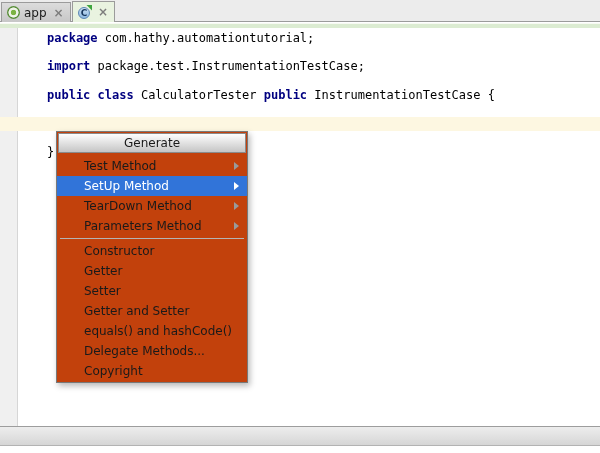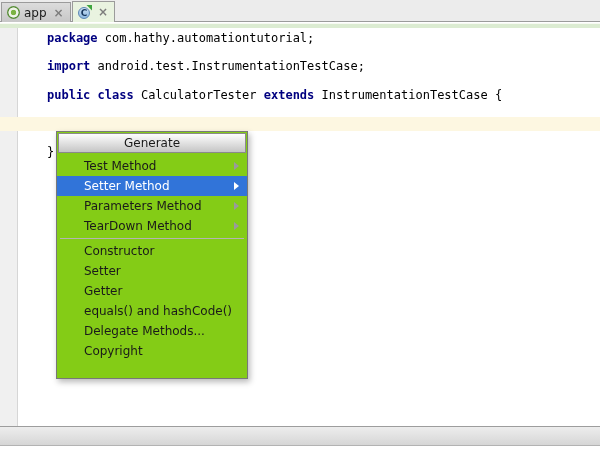--- a/index.html
+++ b/index.html
@@ -41,26 +41,26 @@
                 background:var(--caret-line,#fdf7e1); }
   .code-lines { position:absolute; left:30px; top:3px;
                 font-family:"DejaVu Sans Mono","Liberation Mono",monospace;
                 font-size:12px; }
   .code-line { height:14.2px; line-height:14.2px; white-space:pre;padding-left:17px; }
   .kw { color:var(--keyword,#000080); font-weight:bold; }
   .plain { color:#000000; }
 
   
   .popup { position:absolute; left:56px; top:131px; width:192px;
-           background:#84cc16; border:1px solid #787878;
+           background:#c2410c; border:1px solid #787878;
            box-shadow:2px 3px 6px rgba(0,0,0,0.28); }
   .popup-title { height:20px; line-height:18px; margin:1px; text-align:center;
                  font-size:12px; color:#1a1a1a; border:1px solid #8a8a8a;
                  background:linear-gradient(#fefefe,#c5c5c5); }
-  .popup-items { padding:2px 0 17px 0; }
+  .popup-items { padding:2px 0 1px 0; }
   .menu-item { position:relative; height:20px; line-height:20px; padding-left:27px;
                font-size:12px; color:#1a1a1a; cursor:pointer; white-space:nowrap; }
   .menu-item.selected { background:var(--selection-blue,#3174d9); color:#ffffff; }
   .submenu-arrow { position:absolute; right:8px; top:6px; width:0; height:0;
                    border-left:5px solid #9a9a9a;
                    border-top:4px solid transparent; border-bottom:4px solid transparent; }
   .menu-item.selected .submenu-arrow { border-left-color:#ffffff; }
   .menu-separator { height:1px; background:#b4b4b4; margin:2px 3px; }
 
   
@@ -89,41 +89,42 @@
   </div>
   <div class="scope-band-light"></div>
   <div class="scope-band"></div>
 
   <div class="editor">
     <div class="gutter"></div>
     <div class="caret-line"></div>
     <div class="code-lines">
         <div class="code-line"><span class="kw">package </span><span class="plain">com.hathy.automationtutorial;</span></div>
         <div class="code-line"></div>
-        <div class="code-line"><span class="kw">import </span><span class="plain">android.test.InstrumentationTestCase;</span></div>
+        <div class="code-line"><span class="kw">import </span><span class="plain">package.test.InstrumentationTestCase;</span></div>
         <div class="code-line"></div>
-        <div class="code-line"><span class="kw">public class </span><span class="plain">CalculatorTester </span><span class="kw">extends </span><span class="plain">InstrumentationTestCase {</span></div>
+        <div class="code-line"><span class="kw">public class </span><span class="plain">CalculatorTester </span><span class="kw">public </span><span class="plain">InstrumentationTestCase {</span></div>
         <div class="code-line"></div>
         <div class="code-line"></div>
         <div class="code-line"></div>
         <div class="code-line"><span class="plain">}</span></div>
       </div>
   </div>
 
   <div class="popup">
     <div class="popup-title">Generate</div>
     <div class="popup-items">
         <div class="menu-item"><span>Test Method</span><span class="submenu-arrow"></span></div>
-        <div class="menu-item selected"><span>Setter Method</span><span class="submenu-arrow"></span></div>
+        <div class="menu-item selected"><span>SetUp Method</span><span class="submenu-arrow"></span></div>
+        <div class="menu-item"><span>TearDown Method</span><span class="submenu-arrow"></span></div>
         <div class="menu-item"><span>Parameters Method</span><span class="submenu-arrow"></span></div>
-        <div class="menu-item"><span>TearDown Method</span><span class="submenu-arrow"></span></div>
         <div class="menu-separator"></div>
         <div class="menu-item"><span>Constructor</span></div>
+        <div class="menu-item"><span>Getter</span></div>
         <div class="menu-item"><span>Setter</span></div>
-        <div class="menu-item"><span>Getter</span></div>
+        <div class="menu-item"><span>Getter and Setter</span></div>
         <div class="menu-item"><span>equals() and hashCode()</span></div>
         <div class="menu-item"><span>Delegate Methods...</span></div>
         <div class="menu-item"><span>Copyright</span></div>
       </div>
   </div>
 
   <div class="status-bar"></div>
 </div>
 
 </body></html>

